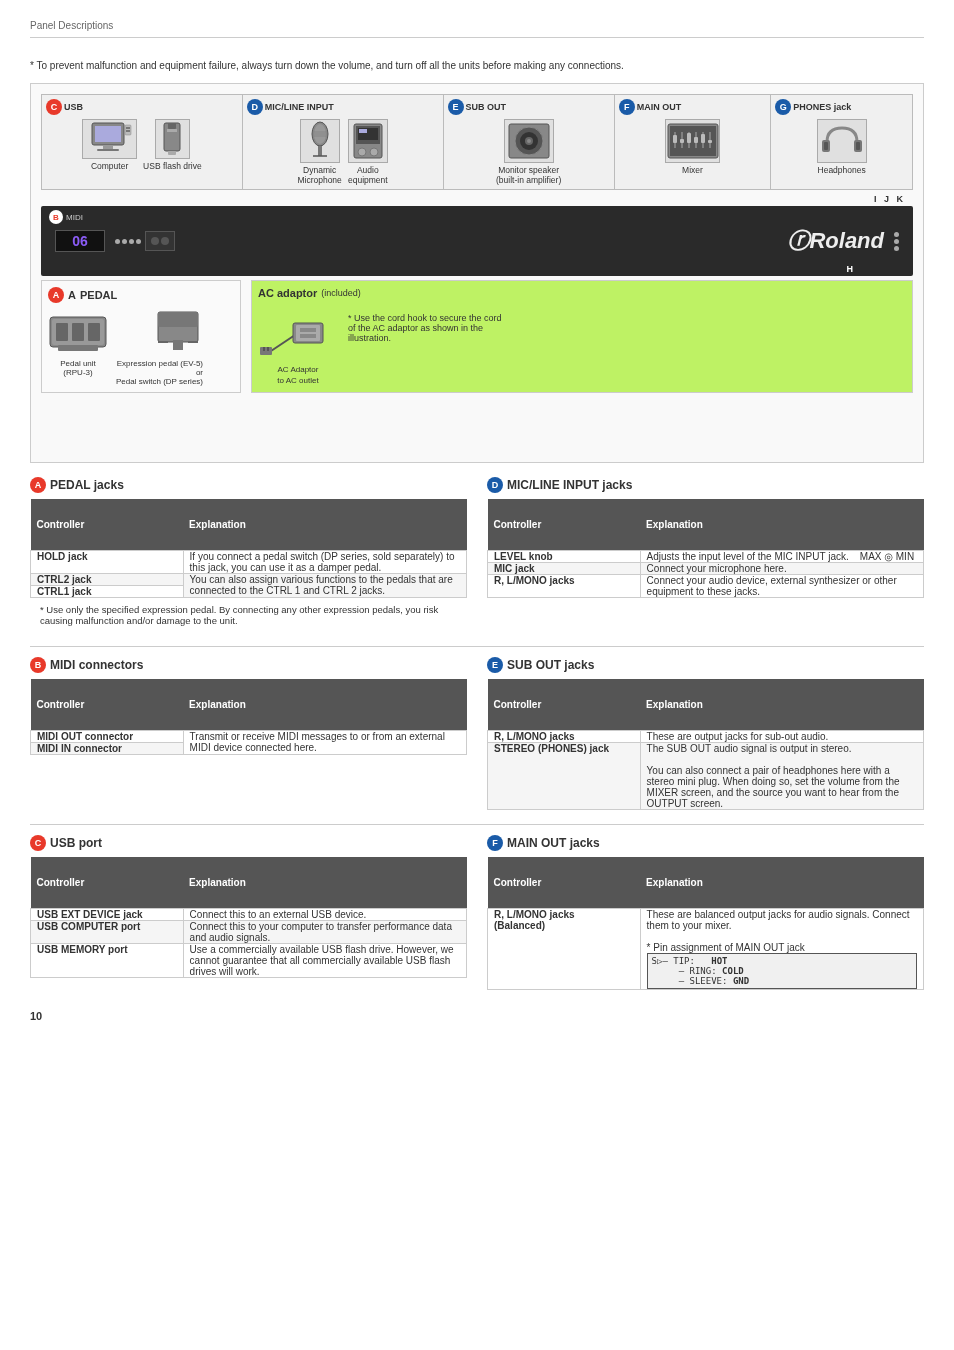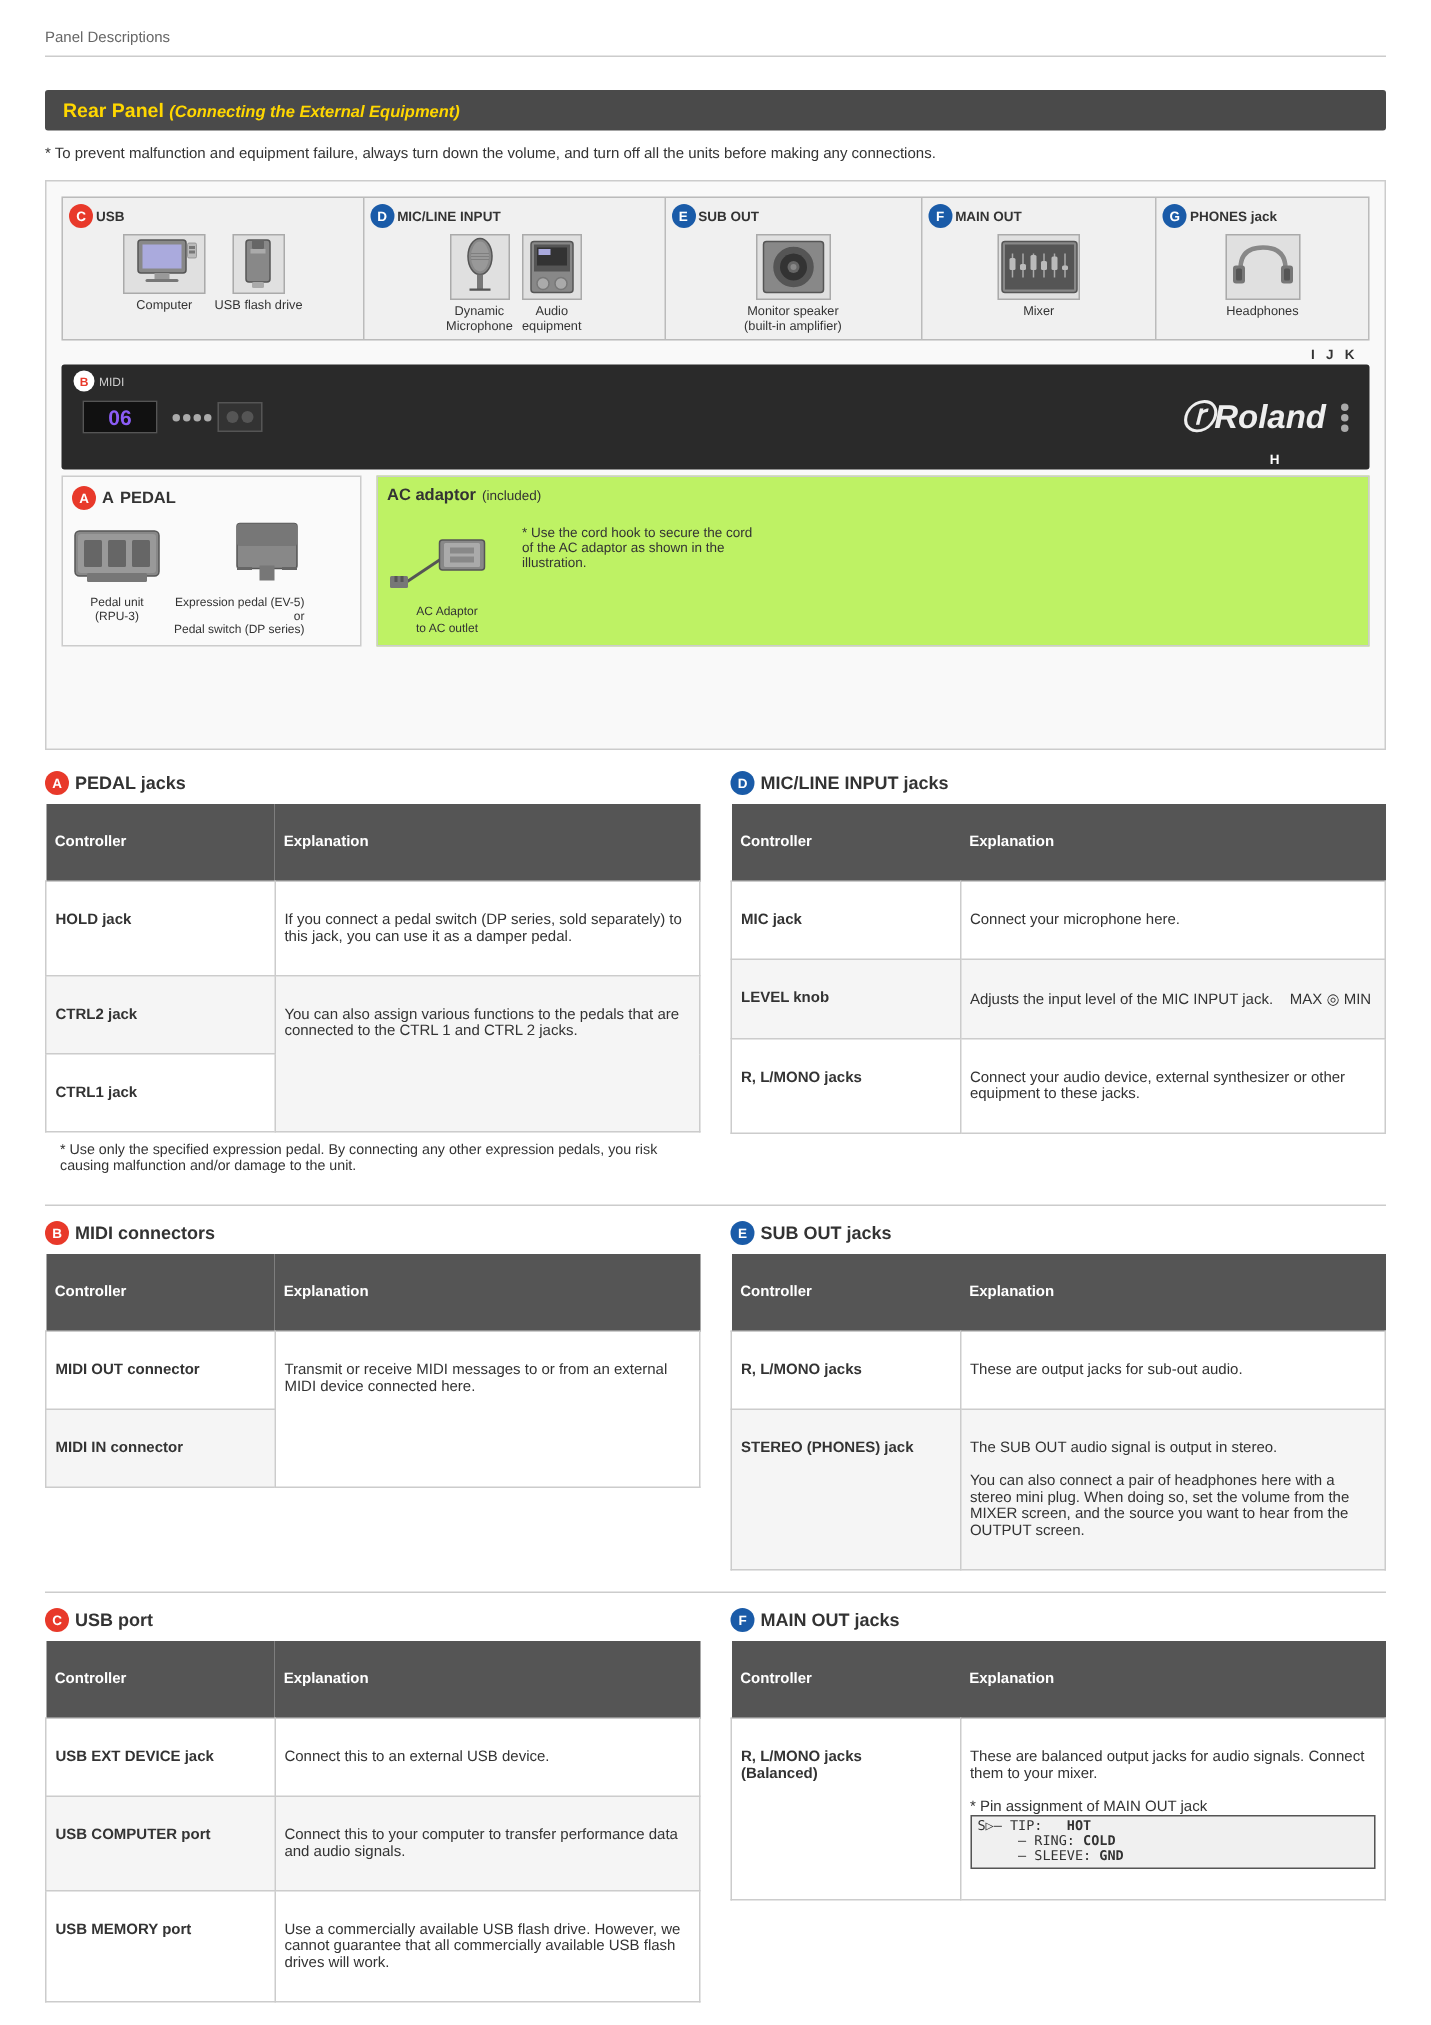--- a/index.html
+++ b/index.html
@@ -72,21 +72,21 @@
       font-size: 10px;
     }
     th {
       background: #555;
       color: #fff;
       padding: 20px 6px;
       text-align: left;
       font-size: 10px;
     }
     td {
-      padding: 20px 6px;
+      padding: 0 6px;
       border: 1px solid #ccc;
       vertical-align: top;
     }
     tr:nth-child(even) td { background: #f5f5f5; }
     tr:nth-child(odd) td { background: #fff; }
     .col-controller { width: 35%; font-weight: bold; }
 
     .note-text {
       font-size: 9.5px;
       color: #333;
@@ -217,24 +217,20 @@
       font-family: monospace;
     }
   </style>
 </head>
 <body>
 
 <div class="page">
 
   <div class="panel-descriptions">Panel Descriptions</div>
 
-  <div class="rear-panel-header">
-    <span>Rear Panel</span>
-    <em> <span>(Connecting the External Equipment)</span></em>
-  </div>
 
   <div class="warning-note">* To prevent malfunction and equipment failure, always turn down the volume, and turn off all the units before making any connections.</div>
 
   <div class="diagram-area">
 
     <div class="top-sections-bar">
 
       <div class="top-section" style="flex:1.3">
         <div class="section-tag">
           <span class="circle-badge">C</span>
@@ -522,26 +518,26 @@
       </div>
       <table>
         <thead>
           <tr>
             <th class="col-controller">Controller</th>
             <th>Explanation</th>
           </tr>
         </thead>
         <tbody>
           <tr>
+            <td class="col-controller bold">LEVEL knob</td>
+            <td>Adjusts the input level of the MIC INPUT jack. &nbsp;&nbsp; MAX ◎ MIN</td>
+          </tr>
+          <tr>
             <td class="col-controller bold">MIC jack</td>
             <td>Connect your microphone here.</td>
-          </tr>
-          <tr>
-            <td class="col-controller bold">LEVEL knob</td>
-            <td>Adjusts the input level of the MIC INPUT jack. &nbsp;&nbsp; MAX ◎ MIN</td>
           </tr>
           <tr>
             <td class="col-controller bold">R, L/MONO jacks</td>
             <td>Connect your audio device, external synthesizer or other equipment to these jacks.</td>
           </tr>
         </tbody>
       </table>
     </div>
   </div>
 

